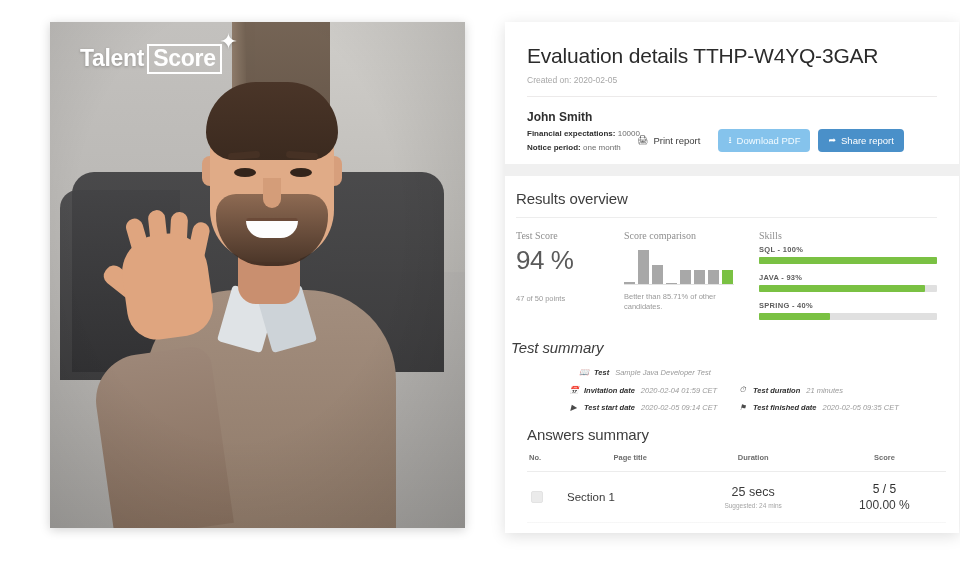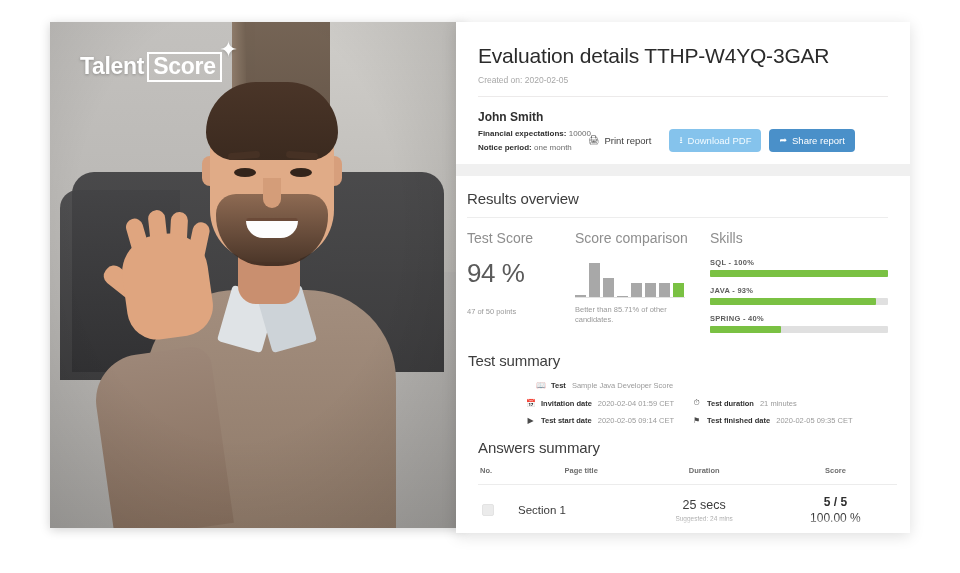--- a/index.html
+++ b/index.html
@@ -134,21 +134,21 @@
   .f4 { left:140px; top:200px; height:42px; transform:rotate(12deg); }
   .thumb { left:62px; top:240px; height:40px; width:20px; transform:rotate(-52deg); }
 
   .video-vignette {
     position:absolute; inset:0;
     background: radial-gradient(ellipse at 45% 40%, rgba(0,0,0,0) 50%, rgba(0,0,0,.16) 100%);
   }
 
   
   #logo {
-    position: absolute; left: 30px; top: 30px;
+    position: absolute; left: 30px; top: 22px;
     display: flex; align-items: center;
   }
   #logo .word-a {
     color: #ffffff; font-size: 23px; font-weight: bold;
     letter-spacing: -0.3px; text-shadow: 0 1px 3px rgba(0,0,0,.25);
   }
   #logo .word-b {
     color: #ffffff; font-size: 23px; font-weight: bold;
     letter-spacing: -0.3px;
     border: 2px solid #ffffff; padding: 0 4px; margin-left: 3px;
@@ -156,21 +156,21 @@
   }
   #logo .sparkle {
     position: absolute; right: -16px; top: -13px;
     color: #ffffff; font-size: 22px; line-height: 1;
     text-shadow: 0 1px 3px rgba(0,0,0,.2);
   }
 
   
   #report-card {
     position: absolute;
-    left: 456px; top: 22px;
+    left: 505px; top: 22px;
     width: 454px; height: 511px;
     background: #ffffff;
     box-shadow: 0 3px 14px rgba(0,0,0,0.13);
     overflow: hidden;
   }
 
   
   #header-block { padding: 22px 22px 0 22px; }
   #eval-title {
     font-size: 21px; color: #2b2b2b; font-weight: normal;
@@ -208,21 +208,21 @@
   .sec-title {
     font-size: 15px; color: #3d3d3d; font-weight: normal;
     letter-spacing: -0.1px;
   }
   .sec-rule { height: 1px; background: #ededed; margin-top: 10px; }
 
   #overview-cols {
     display: grid; grid-template-columns: 108px 135px 1fr;
     margin-top: 12px;
   }
-  .col-label { font-size: 14px; color: #8e8e8e; margin-bottom: 12px; }
+  .col-label { font-size: 10px; color: #8e8e8e; margin-bottom: 4px; font-family: Liberation Serif, serif; }
 
   #score-value {
     font-size: 26px; color: #5a5a5a; font-weight: normal; letter-spacing: -0.5px;
   }
   #score-sub { font-size: 7.5px; color: #9a9a9a; margin-top: 18px; }
 
   #hist {
     display: flex; align-items: flex-end; gap: 3px;
     height: 40px; width: 110px; border-bottom: 1px solid #e2e2e2;
   }
@@ -235,21 +235,21 @@
 
   .skill { margin-bottom: 9px; }
   .skill-label {
     font-size: 7.5px; color: #5c5c5c; font-weight: bold;
     letter-spacing: .3px; margin-bottom: 3px;
   }
   .skill-track { height: 7px; background: #e0e0e0; border-radius: 1px; }
   .skill-fill { height: 7px; background: #7ac143; border-radius: 1px; }
 
   
-  #summary-block { padding: 10px 22px 0 12px; }
+  #summary-block { padding: 10px 22px 0 6px; font-style: italic; }
   #summary-grid {
     display: grid; grid-template-columns: 1fr 1fr;
     margin-top: 12px; row-gap: 8px;
   }
   .srow { display: flex; align-items: center; gap: 6px; font-size: 7.5px; }
   .srow .ico { color: #4a4a4a; font-size: 8px; width: 9px; text-align: center; }
   .srow .k { color: #2f2f2f; font-weight: bold; white-space: nowrap; }
   .srow .v { color: #9a9a9a; white-space: nowrap; }
   .srow.r-left { justify-content: flex-start; padding-left: 58px; }
   .srow.r-left.indent1 { padding-left: 68px; }
@@ -270,21 +270,21 @@
   }
   .cb {
     width: 12px; height: 12px; background: #ebebeb;
     border: 1px solid #e3e3e3; border-radius: 2px; margin-left: 4px;
   }
   .page-cell { font-size: 11.5px; color: #3b3b3b; padding-left: 10px; }
   .dur-cell  { text-align: center; }
   .dur-main  { font-size: 12.5px; color: #3b3b3b; }
   .dur-sub   { font-size: 6.5px; color: #a5a5a5; margin-top: 3px; }
   .sc-cell   { text-align: center; }
-  .sc-main   { font-size: 12px; color: #2f2f2f; font-weight: bold; }
+  .sc-main   { font-size: 12px; color: #2f2f2f; font-weight: normal; }
   .sc-sub    { font-size: 12px; color: #3b3b3b; margin-top: 2px; }
 
   #fade-bottom {
     position: absolute; left: 0; right: 0; bottom: 0; height: 16px;
     background: linear-gradient(180deg, rgba(255,255,255,0), #ffffff 72%);
     pointer-events: none;
   }
 </style>
 </head>
 <body>
@@ -420,21 +420,21 @@
 
       </div>
     </div>
 
     <div id="summary-block">
       <div class="sec-title">Test summary</div>
       <div id="summary-grid">
           <div class="srow r-left indent1">
             <span class="ico">📖</span>
             <span class="k">Test</span>
-            <span class="v">Sample Java Developer Score</span>
+            <span class="v">Sample Java Developer Test</span>
           </div>
           <div></div>
           <div class="srow r-left">
             <span class="ico">📅</span>
             <span class="k">Invitation date</span>
             <span class="v">2020-02-04 01:59 CET</span>
           </div>
           <div class="srow r-right">
             <span class="ico">⏱</span>
             <span class="k">Test duration</span>

